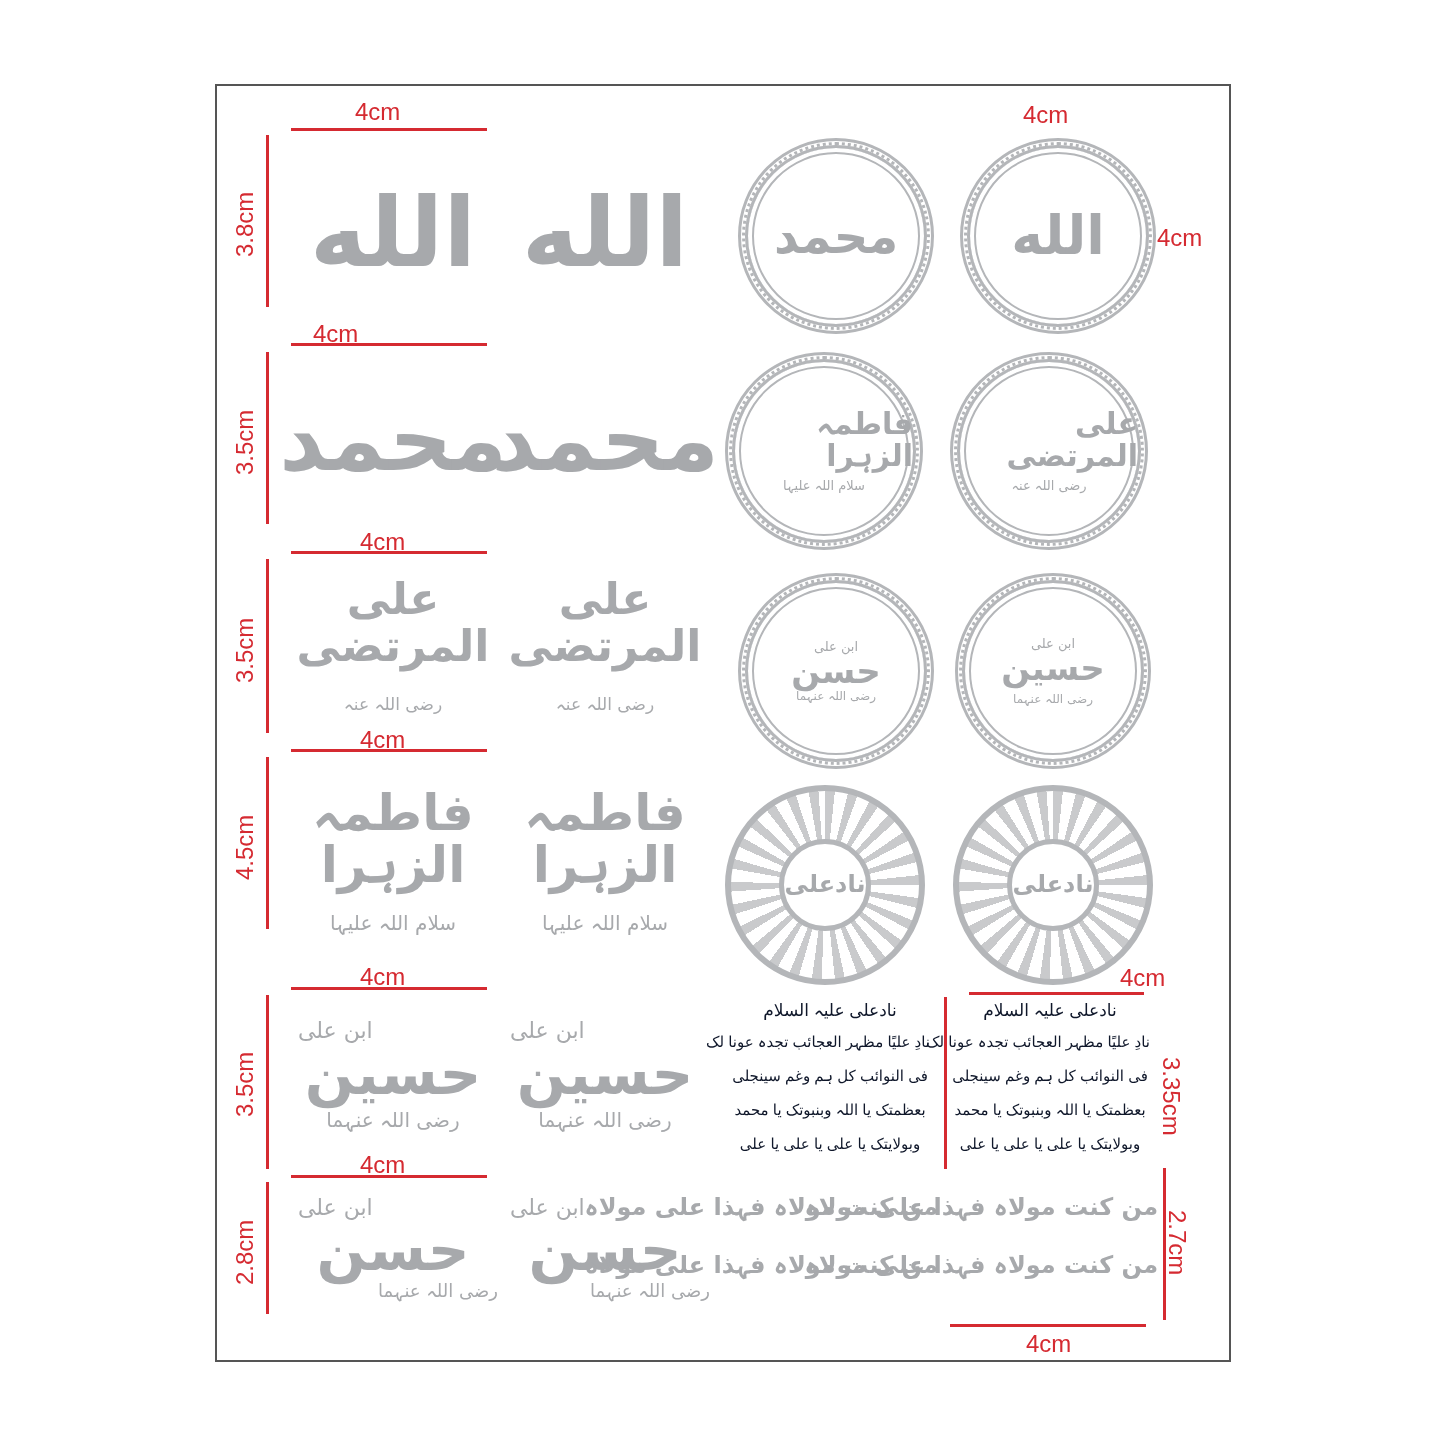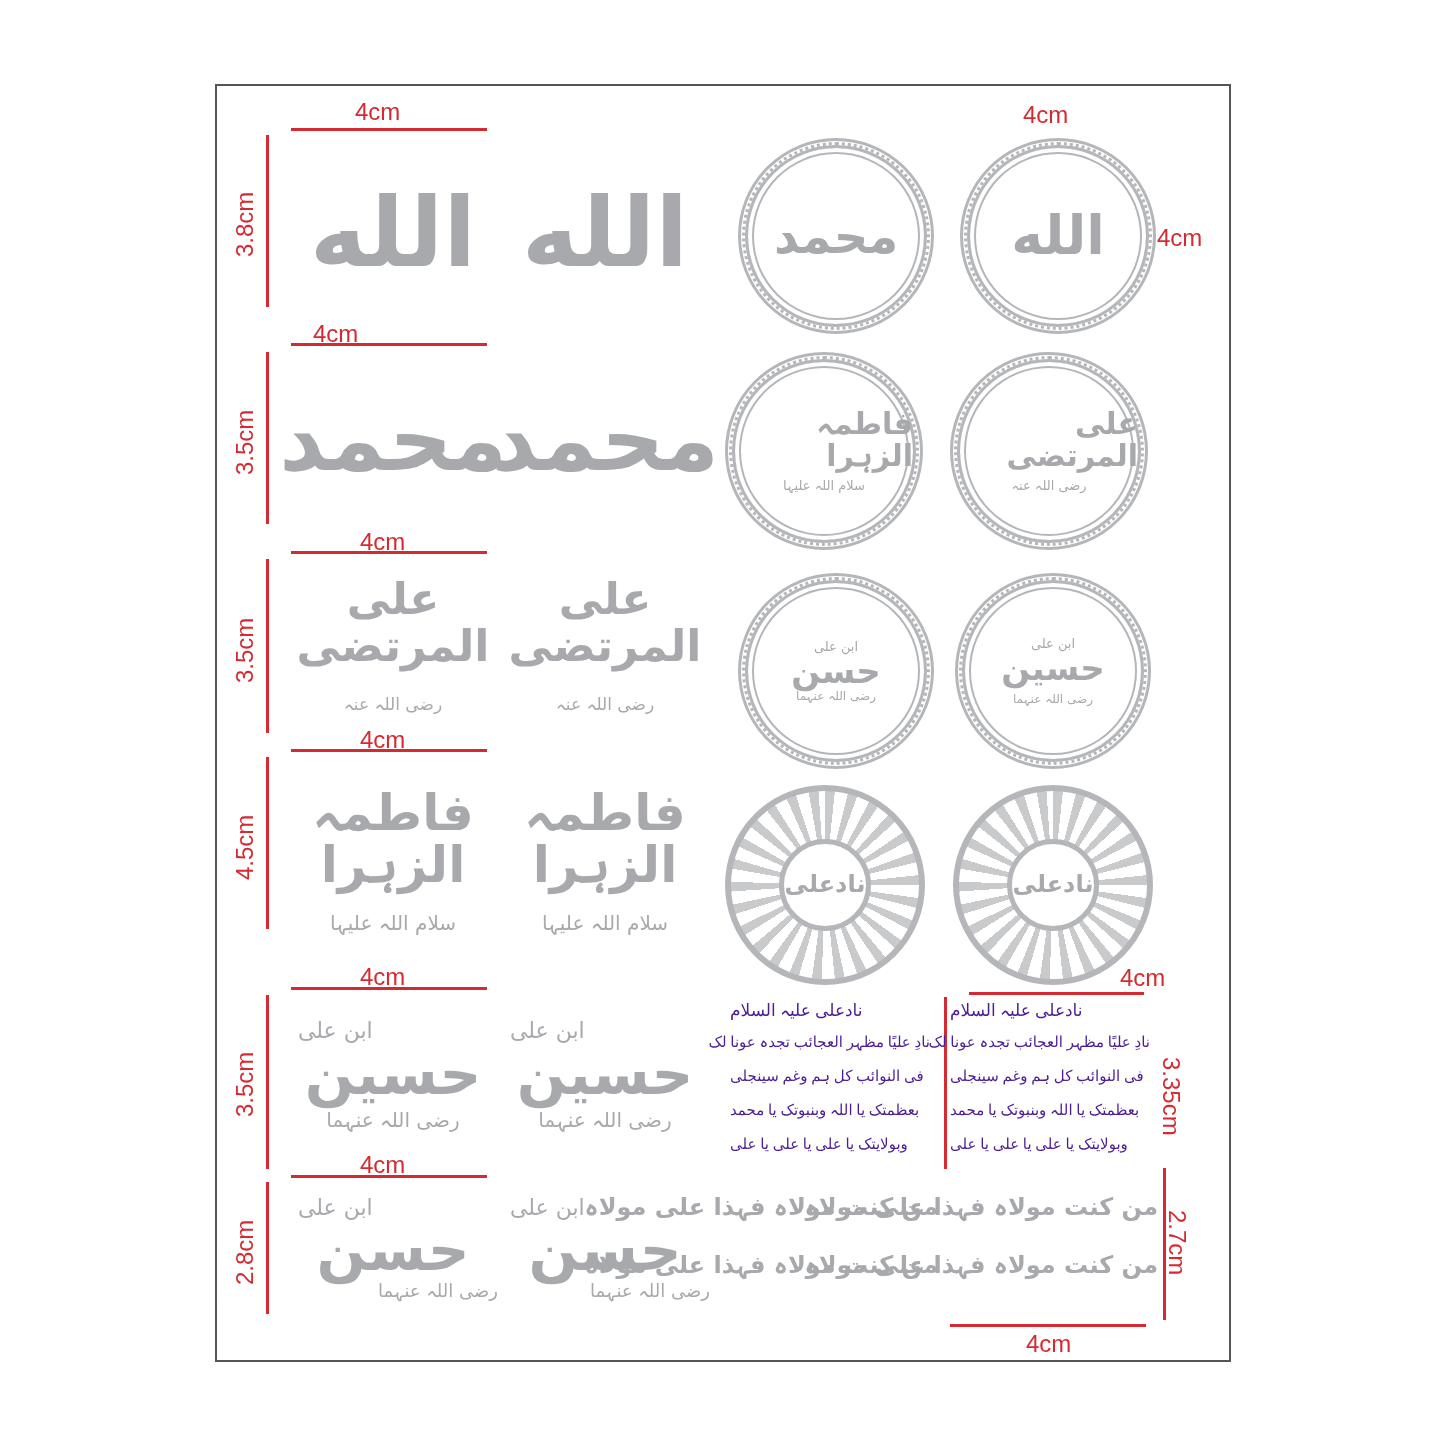--- a/index.html
+++ b/index.html
@@ -15,21 +15,21 @@
   .art .sub{font-family:"DejaVu Sans",sans-serif;direction:rtl;line-height:1.1;}
   .art .top{font-family:"DejaVu Sans",sans-serif;direction:rtl;line-height:1.1;}
   .medallion{position:absolute;border-radius:50%;box-sizing:border-box;display:flex;flex-direction:column;align-items:center;justify-content:center;color:#a7a9ac;}
   .medallion.ornate{border:10px double #b4b6b9;box-shadow:inset 0 0 0 4px #fff, inset 0 0 0 6px #b4b6b9;}
   .medallion.ornate::before{content:"";position:absolute;inset:-6px;border-radius:50%;border:3px dotted #b4b6b9;}
   .medallion.filigree{border:6px solid #b4b6b9;background:
      repeating-conic-gradient(from 0deg, #c9cacc 0deg 6deg, #ffffff 6deg 14deg);}
   .medallion.filigree .inner{width:44%;height:44%;border-radius:50%;background:#fff;border:5px solid #b4b6b9;display:flex;align-items:center;justify-content:center;}
   .medallion .main{font-weight:bold;direction:rtl;line-height:1.05;}
   .medallion .sub{direction:rtl;line-height:1.1;}
-  .poem{position:absolute;color:#4c1d95;text-align:left;direction:rtl;font-family:Liberation Serif, serif;}
+  .poem{position:absolute;color:#0f172a;text-align:center;direction:rtl;font-family:Liberation Sans, sans-serif;}
   .poem .ptitle{font-size:17px;margin-bottom:4px;}
   .poem .pline{font-size:15px;line-height:34px;white-space:nowrap;}
   .mawla{position:absolute;color:#a7a9ac;text-align:center;direction:rtl;font-family:"DejaVu Sans",sans-serif;font-weight:bold;}
   .mawla .mline{font-size:24px;line-height:58px;white-space:nowrap;}
 </style>
 </head>
 <body>
 
 <div class="frame"></div>
 

